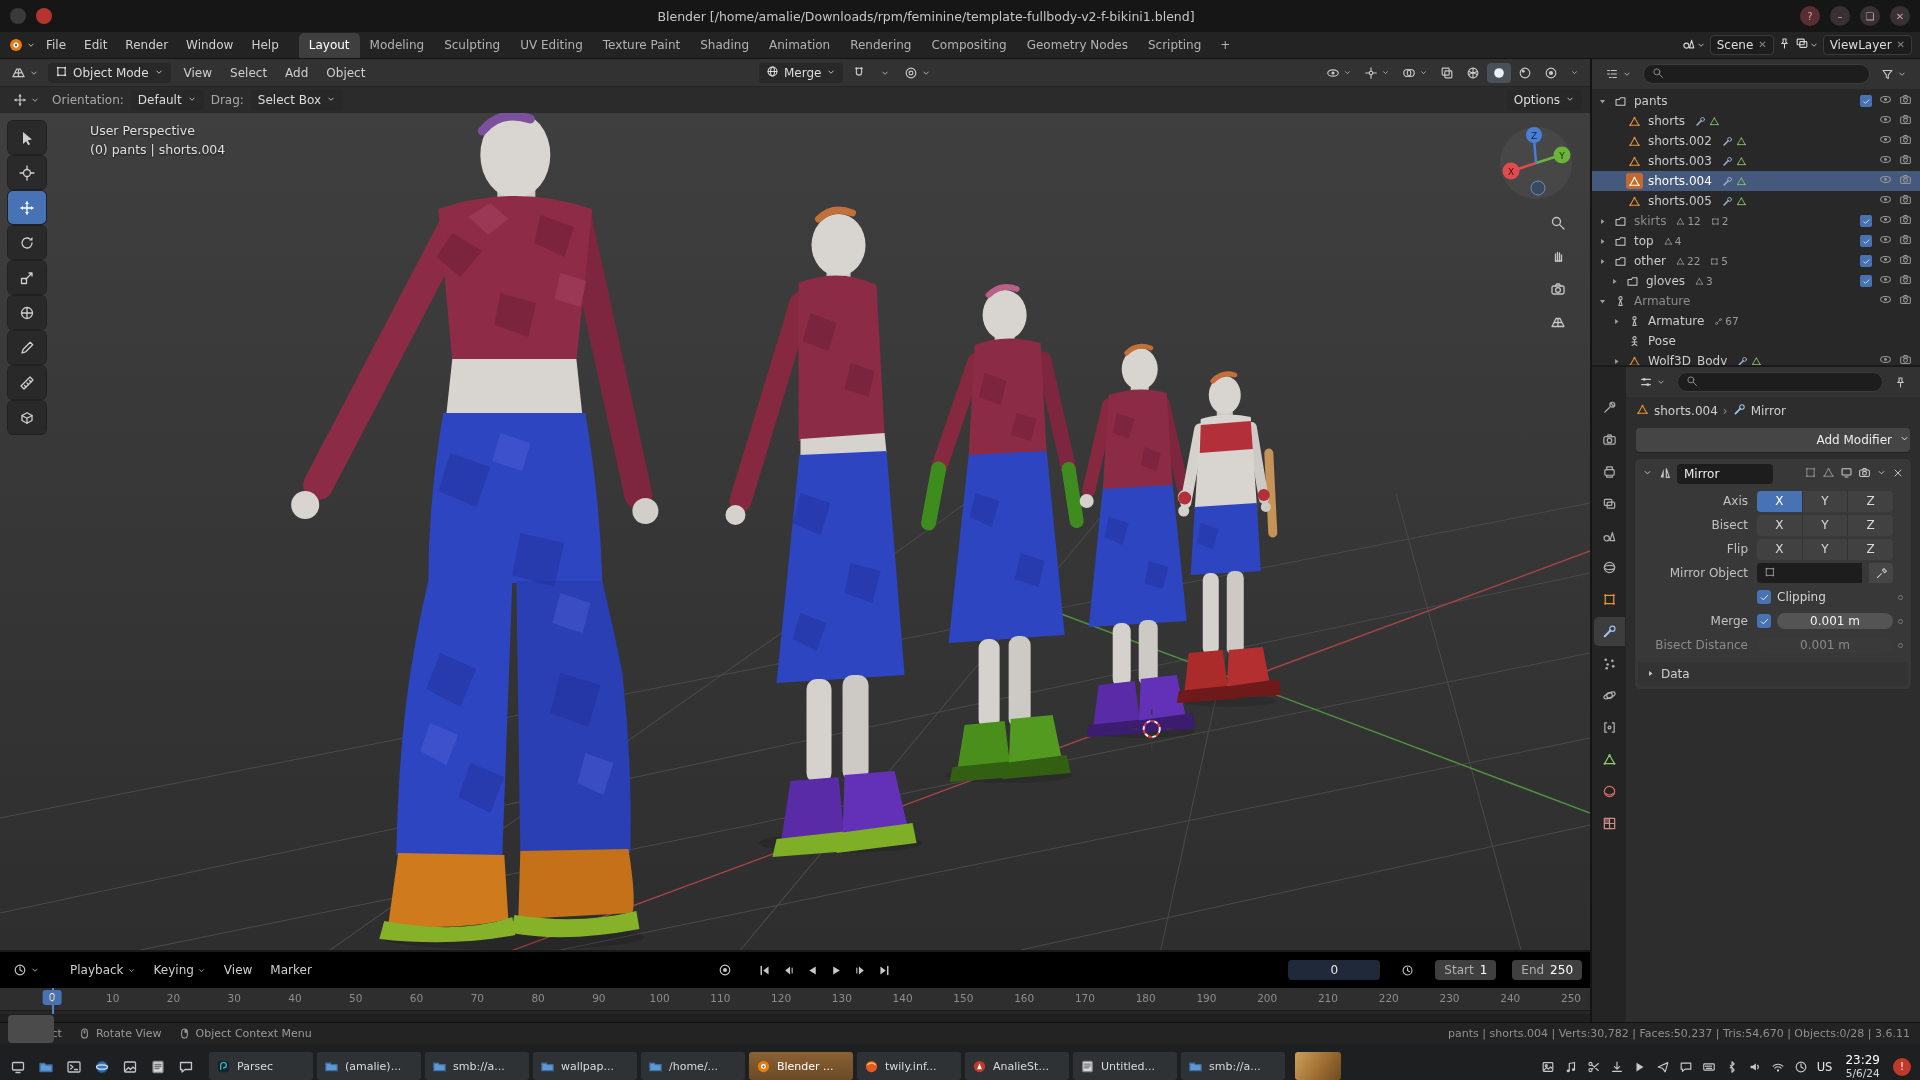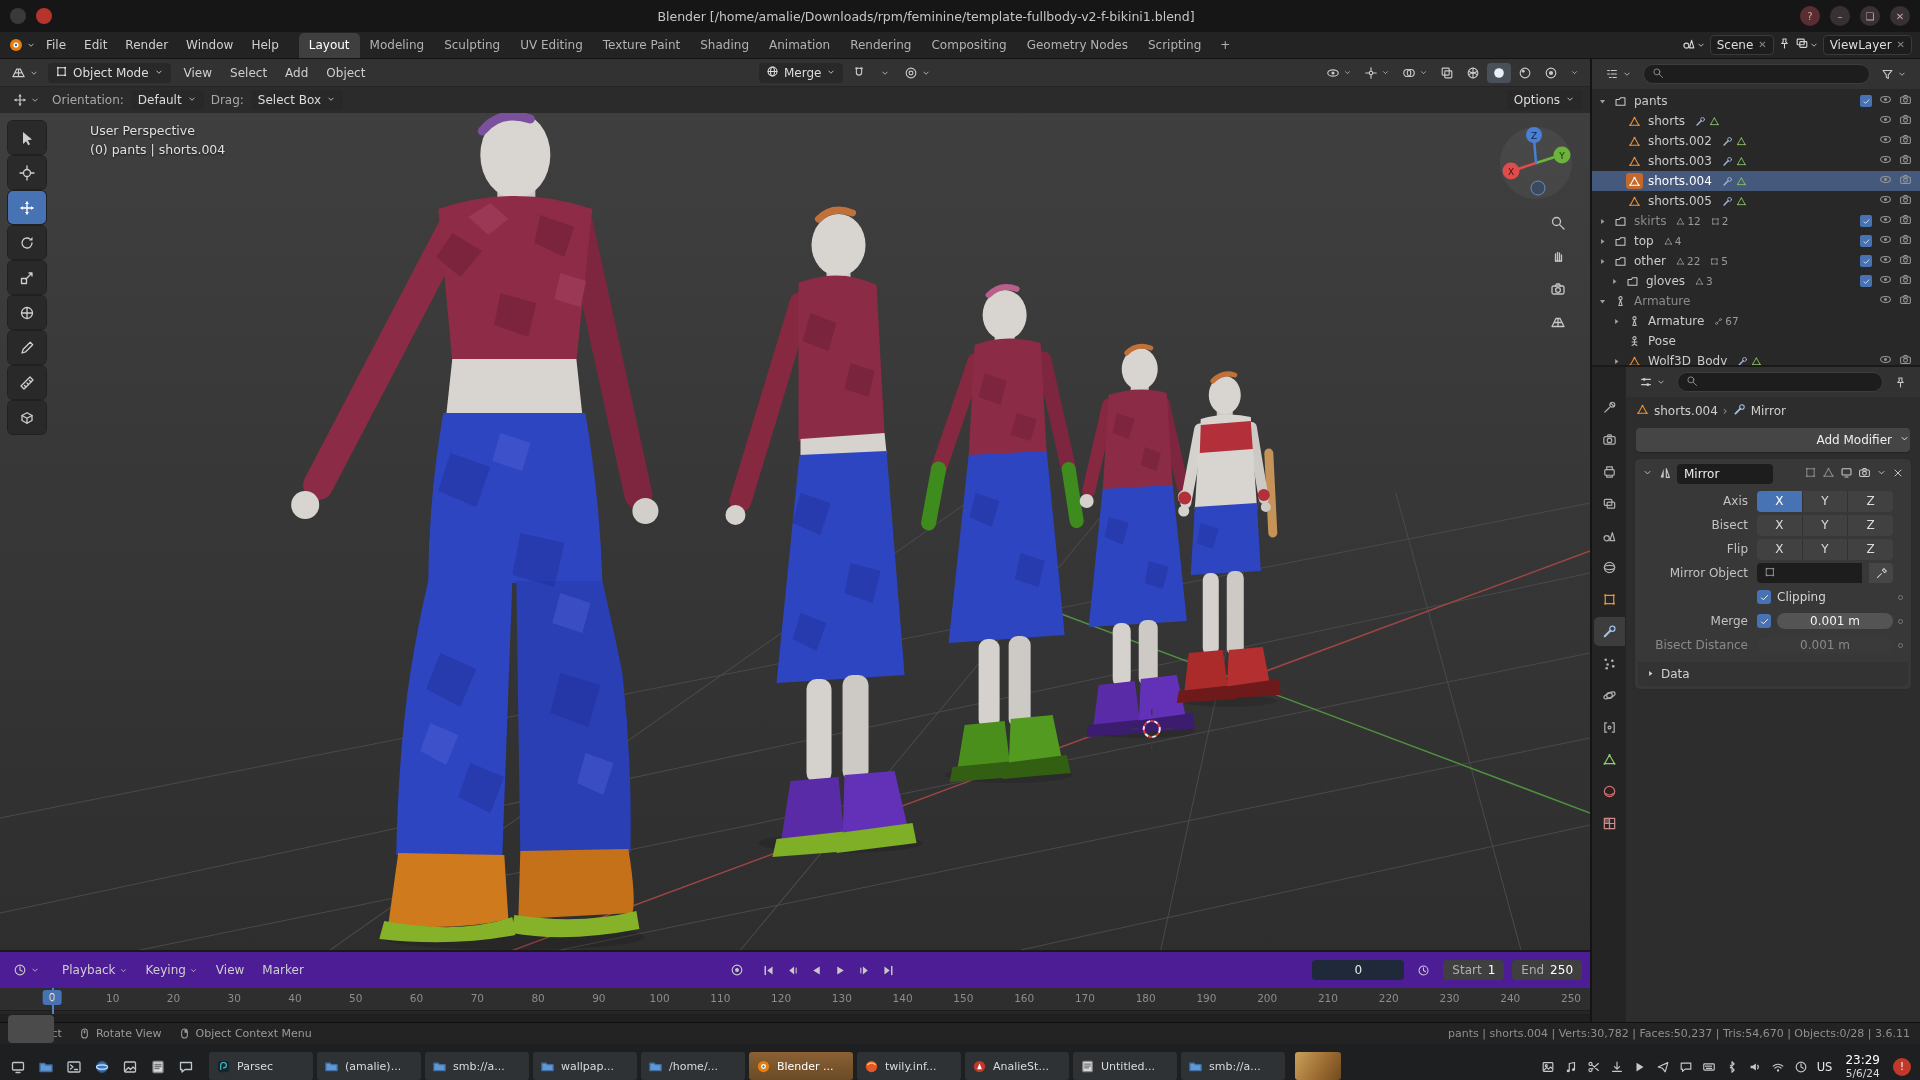--- a/index.html
+++ b/index.html
@@ -51,21 +51,21 @@
     text-shadow:0 1px 2px rgba(0,0,0,.65);pointer-events:none}
   .vtoolbar{position:absolute;left:8px;top:8px;display:flex;flex-direction:column;gap:2px}
   .tool-btn{width:38px;height:33px;border-radius:5px;background:rgba(40,40,40,.92);display:flex;align-items:center;
     justify-content:center;color:#cfcfcf;box-shadow:0 0 0 1px #202020}
   .tool-btn.active{background:#4772b3;color:#fff}
   .gizmo{position:absolute;right:16px;top:12px}
   .side-icons{position:absolute;right:24px;top:102px;display:flex;flex-direction:column;gap:14px;color:#c5c5c5}
 
   
   .timeline{height:72px;flex:0 0 auto;display:flex;flex-direction:column;border-top:2px solid #191919}
-  .tl-header{height:27px;background:#4c1d95;display:flex;align-items:center;gap:8px;padding:18px 8px}
+  .tl-header{height:27px;background:#000000;display:flex;align-items:center;gap:16px;padding:18px 8px}
   .tl-body{flex:1;position:relative;background:#2e2e2e}
   .tick{position:absolute;top:4px;transform:translateX(-50%);color:#8d8d8d;font-size:10.5px}
   .channels{position:absolute;left:0;right:0;top:22px;bottom:8px;background:#262626;border-top:1px solid #1d1d1d}
   .hscroll{position:absolute;left:0;right:0;bottom:0;height:8px;background:#202020}
   .hscroll .thumb{position:absolute;left:2px;right:2px;top:1px;bottom:1px;background:#4b4b4b;border-radius:4px}
   .playhead{position:absolute;top:0;bottom:8px;width:2px;background:#5680c2}
   .ph-chip{position:absolute;top:2px;transform:translateX(-50%);background:#4772b3;color:#fff;font-size:10.5px;
     padding:0 6px;height:15px;line-height:15px;border-radius:3px}
   .tl-field{height:20px;background:#3f3f3f;border-radius:4px;display:flex;align-items:center;gap:6px;padding:0 9px;white-space:nowrap}
   .tl-field .fl{color:#b0b0b0}.tl-field .fv{color:#fff}

